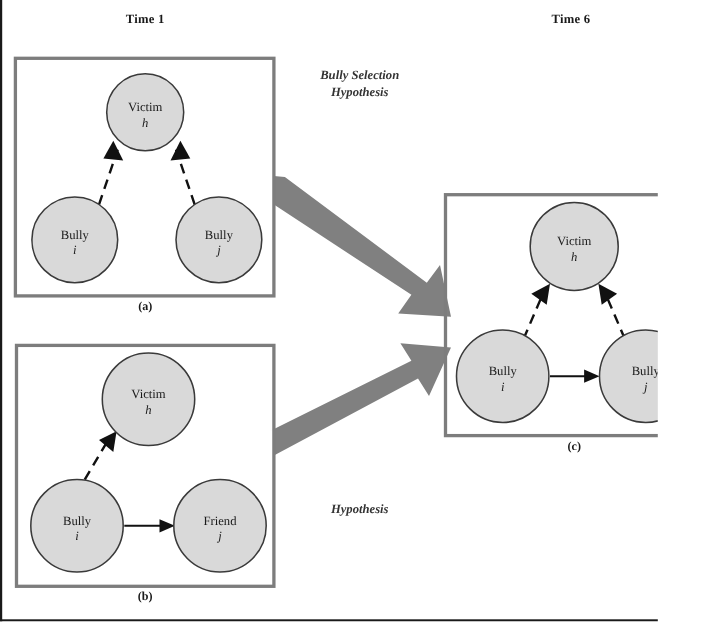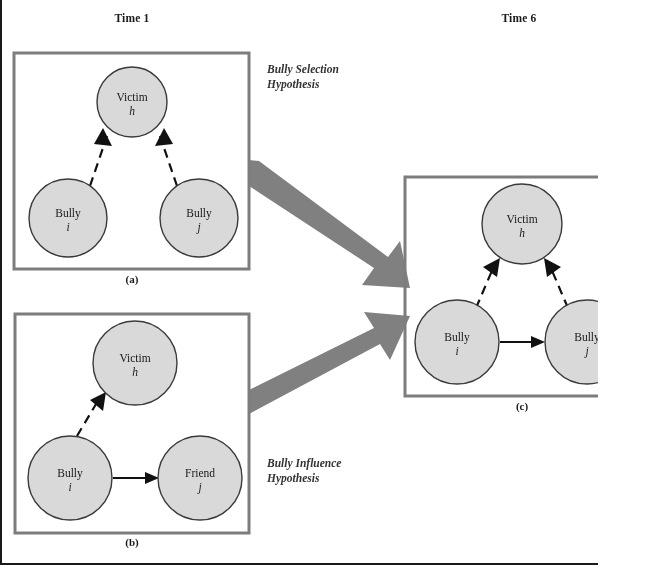--- a/index.html
+++ b/index.html
@@ -31,20 +31,21 @@
   }
   #time1-label { left: 90px; top: 12px; width: 80px; }
   #time2-label { left: 477px; top: 12px; width: 80px; }
 
   .hypothesis-label {
     position: absolute;
     font-size: 11.5px;
     font-style: italic;
     font-weight: bold;
     color: #333333;
+    text-align: center;
     line-height: 15px;
     white-space: nowrap;
   }
   #hyp-selection { left: 265px; top: 62px; width: 120px; }
   #hyp-influence { left: 265px; top: 456px; width: 120px; }
 
   .panel-caption {
     position: absolute;
     font-size: 11px;
     font-weight: bold;
@@ -221,21 +222,20 @@
     </g>
 
   </svg>
 
   <div class="hypothesis-label" id="hyp-selection">
     <div>Bully Selection</div>
     <div>Hypothesis</div>
   </div>
 
   <div class="hypothesis-label" id="hyp-influence">
-    <div>Bully Influence</div>
     <div>Hypothesis</div>
   </div>
 
   <div class="panel-caption" id="caption-a">(a)</div>
   <div class="panel-caption" id="caption-b">(b)</div>
   <div class="panel-caption" id="caption-c">(c)</div>
 
 </div>
 
 </body></html>

